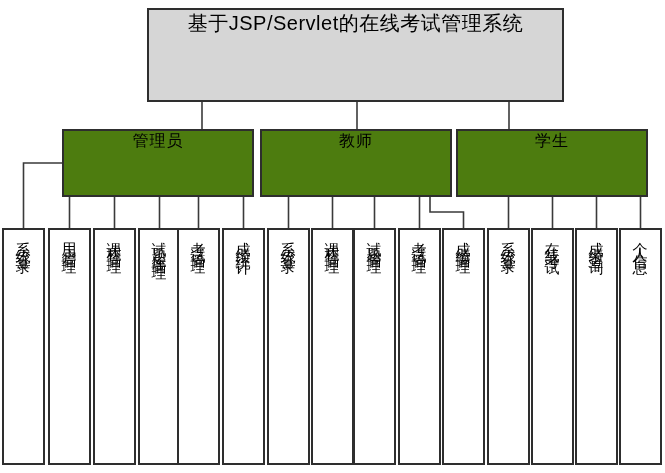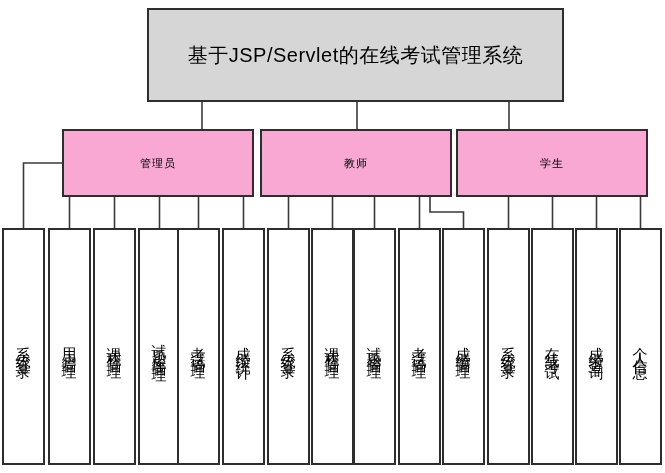--- a/index.html
+++ b/index.html
@@ -15,37 +15,37 @@
     position: absolute;
     left: 0; top: 0;
     width: 665px; height: 473px;
     z-index: 0;
   }
   .box {
     position: absolute;
     box-sizing: border-box;
     border: 2px solid #2e2e2e;
     display: flex;
-    align-items: center;
+    align-items: flex-start;
     justify-content: center;
     color: #000000;
     z-index: 1;
   }
   .root-box {
     left: 147px; top: 8px;
     width: 417px; height: 94px;
     background: #d6d6d6;
     font-size: 20px;
     letter-spacing: 0.5px;
   }
   .role-box {
     top: 129px;
     width: 192px; height: 68px;
-    background: #f9a8d4;
-    font-size: 11px;
+    background: #4d7c0f;
+    font-size: 16px;
     letter-spacing: 1px;
   }
   #role-admin   { left: 62px; }
   #role-teacher { left: 260px; }
   #role-student { left: 456px; }
   .leaf-box {
     top: 228px;
     width: 43px; height: 237px;
     background: #ffffff;
     font-size: 15px;

